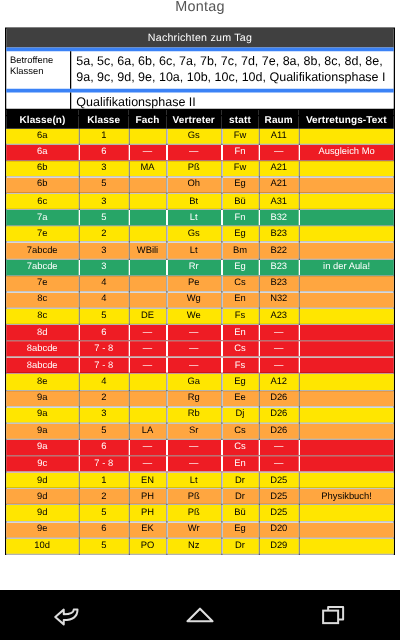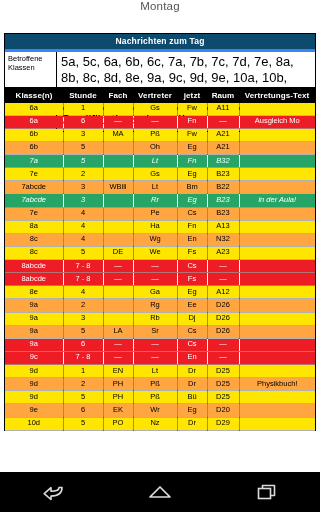--- a/index.html
+++ b/index.html
@@ -71,57 +71,57 @@
     font-size: 6.5px;
     color: #7a7a7a;
   }
 
   
   .day-title {
     text-align: center;
     font-size: 11.5px;
     color: #555555;
     font-weight: normal;
-    padding: 0 0 21px 0;
+    padding: 0 0 10px 0;
     letter-spacing: 0.2px;
   }
 
   
   .news {
     margin: 0 4px;
     border: 1px solid #000000;
     box-sizing: border-box;
   }
   .news-head {
-    background: #0c4a6e;
+    background: #404040;
     color: #ffffff;
     text-align: center;
     font-size: 8.5px;
-    font-weight: bold;
+    font-weight: normal;
     padding: 2px 0 2.5px;
     letter-spacing: 0.2px;
   }
   .news-row {
     display: flex;
     border-top: 3px solid #3b82f6;
   }
   .news-row:first-of-type { border-top: none; }
   .news-label {
     width: 52px;
     min-width: 52px;
     font-size: 7.5px;
     color: #000;
     padding: 2px 2px 2px 3px;
     box-sizing: border-box;
     line-height: 1.25;
     border-right: 1px solid #000000;
   }
   .news-body {
     flex: 1;
-    font-size: 13px;
+    font-size: 10px;
     color: #000;
     padding: 2px 3px 2.5px 4px;
     line-height: 1.3;
   }
 
   
   .tbl-wrap {
     margin: 5px 4px 0 4px;
     border: 1px solid #000000;
     border-bottom: none;
@@ -160,21 +160,21 @@
   col.c-fach   { width: 30px; }
   col.c-vertr  { width: 44px; }
   col.c-statt  { width: 30px; }
   col.c-raum   { width: 32px; }
   col.c-text   { width: auto; }
 
   
   tr.r-yellow td { background: #FFE600; }
   tr.r-orange td { background: #FFA640; }
   tr.r-red td    { background: #EE1C24; color: #ffffff; border-right-color: rgba(255,255,255,0.35); border-bottom-color: rgba(120,0,0,0.55); }
-  tr.r-green td  { background: #27A567; color: #ffffff; border-right-color: rgba(255,255,255,0.35); border-bottom-color: rgba(0,80,40,0.5); font-style: italic; }
+  tr.r-green td  { background: #27A567; color: #ffffff; border-right-color: rgba(255,255,255,0.35); border-bottom-color: rgba(0,80,40,0.5); }
 
   td.txt {
     font-weight: normal;
   }
   tr.r-red td.txt, tr.r-green td.txt { font-weight: normal; }
 
   
   .navbar {
     position: absolute;
     left: 0;
@@ -232,24 +232,24 @@
             <col class="c-stunde">
             <col class="c-fach">
           <col class="c-vertr">
             <col class="c-statt">
             <col class="c-raum">
             <col class="c-text">
         </colgroup>
         <thead>
           <tr>
             <th>Klasse(n)</th>
-            <th>Stunde</th>
+            <th>Klasse</th>
             <th>Fach</th>
             <th>Vertreter</th>
-            <th>jetzt</th>
+            <th>statt</th>
             <th>Raum</th>
             <th>Vertretungs-Text</th>
           </tr>
         </thead>
         <tbody id="subs-body">
             <tr class="r-yellow">
               <td>6a</td>
               <td>1</td>
               <td></td>
               <td>Gs</td>
@@ -277,20 +277,29 @@
             </tr>
             <tr class="r-orange">
               <td>6b</td>
               <td>5</td>
               <td></td>
               <td>Oh</td>
               <td>Eg</td>
               <td>A21</td>
               <td class="txt"></td>
             </tr>
+            <tr class="r-yellow">
+              <td>6c</td>
+              <td>3</td>
+              <td></td>
+              <td>Bt</td>
+              <td>Bü</td>
+              <td>A31</td>
+              <td class="txt"></td>
+            </tr>
             <tr class="r-green">
               <td>7a</td>
               <td>5</td>
               <td></td>
               <td>Lt</td>
               <td>Fn</td>
               <td>B32</td>
               <td class="txt"></td>
             </tr>
             <tr class="r-yellow">
@@ -322,45 +331,45 @@
             </tr>
             <tr class="r-orange">
               <td>7e</td>
               <td>4</td>
               <td></td>
               <td>Pe</td>
               <td>Cs</td>
               <td>B23</td>
               <td class="txt"></td>
             </tr>
-            <tr class="r-yellow">
-              <td>8a</td>
-              <td>4</td>
-              <td></td>
-              <td>Ha</td>
-              <td>Fn</td>
-              <td>A13</td>
-              <td class="txt"></td>
-            </tr>
             <tr class="r-orange">
               <td>8c</td>
               <td>4</td>
               <td></td>
               <td>Wg</td>
               <td>En</td>
               <td>N32</td>
               <td class="txt"></td>
             </tr>
             <tr class="r-yellow">
               <td>8c</td>
               <td>5</td>
               <td>DE</td>
               <td>We</td>
               <td>Fs</td>
               <td>A23</td>
+              <td class="txt"></td>
+            </tr>
+            <tr class="r-red">
+              <td>8d</td>
+              <td>6</td>
+              <td>—</td>
+              <td>—</td>
+              <td>En</td>
+              <td>—</td>
               <td class="txt"></td>
             </tr>
             <tr class="r-red">
               <td>8abcde</td>
               <td>7 - 8</td>
               <td>—</td>
               <td>—</td>
               <td>Cs</td>
               <td>—</td>
               <td class="txt"></td>

